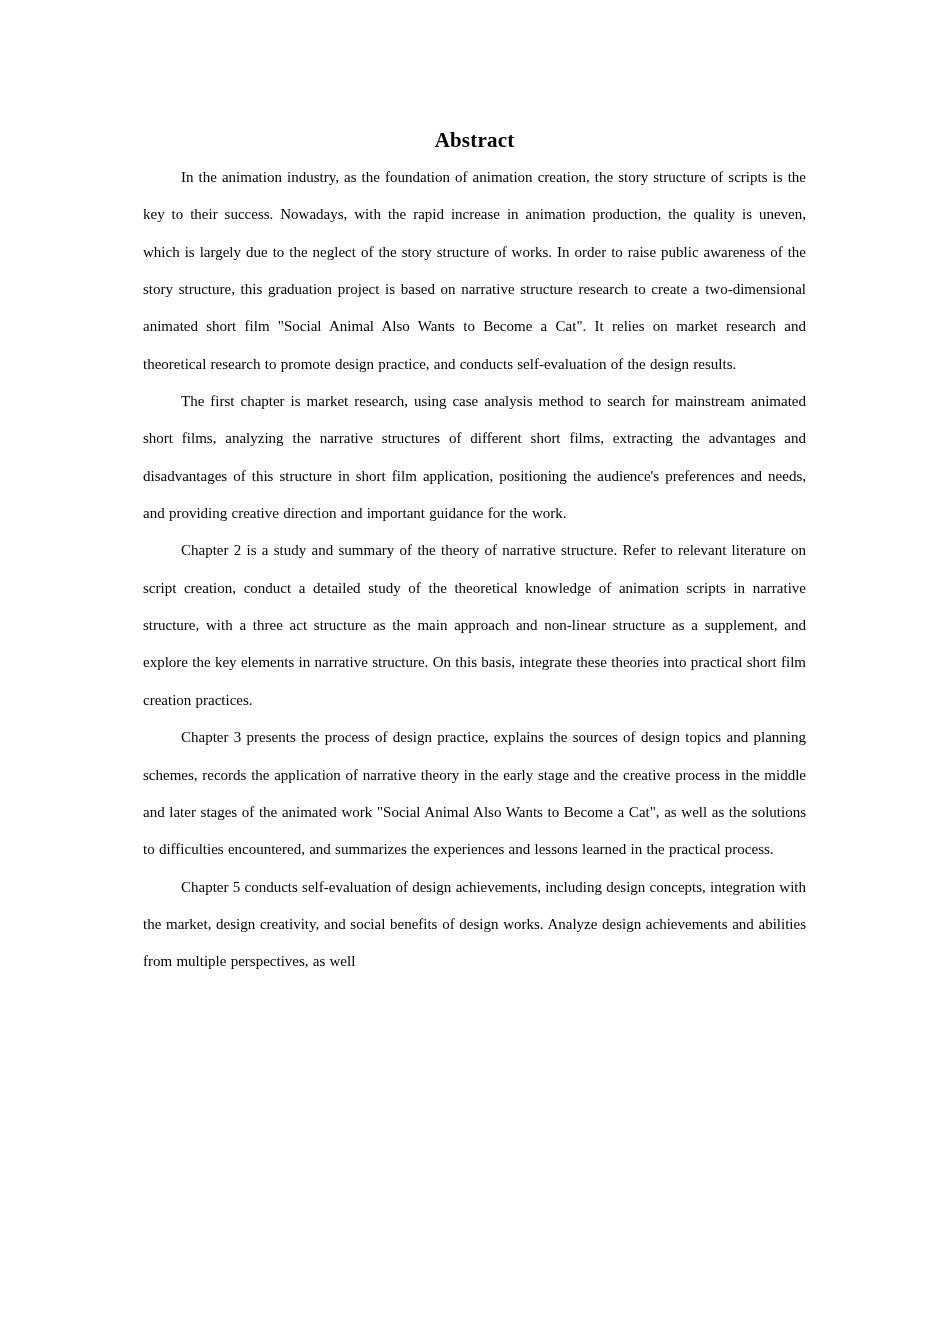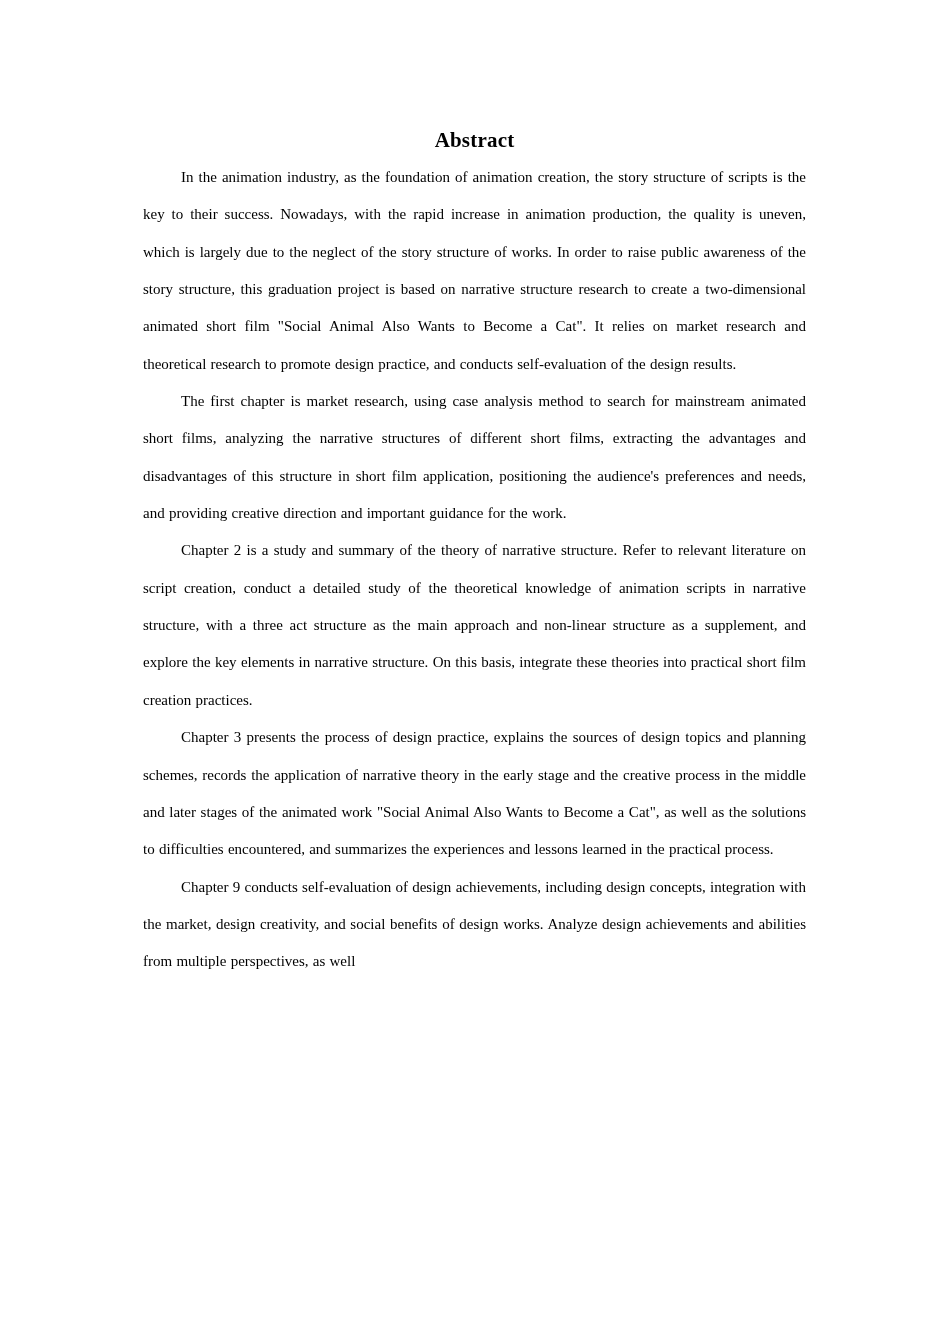--- a/index.html
+++ b/index.html
@@ -44,14 +44,14 @@
   <h1 class="doc-title">Abstract</h1>
 
   <p class="para">In the animation industry, as the foundation of animation creation, the story structure of scripts is the key to their success. Nowadays, with the rapid increase in animation production, the quality is uneven, which is largely due to the neglect of the story structure of works. In order to raise public awareness of the story structure, this graduation project is based on narrative structure research to create a two-dimensional animated short film "Social Animal Also Wants to Become a Cat". It relies on market research and theoretical research to promote design practice, and conducts self-evaluation of the design results.</p>
 
   <p class="para">The first chapter is market research, using case analysis method to search for mainstream animated short films, analyzing the narrative structures of different short films, extracting the advantages and disadvantages of this structure in short film application, positioning the audience's preferences and needs, and providing creative direction and important guidance for the work.</p>
 
   <p class="para">Chapter 2 is a study and summary of the theory of narrative structure. Refer to relevant literature on script creation, conduct a detailed study of the theoretical knowledge of animation scripts in narrative structure, with a three act structure as the main approach and non-linear structure as a supplement, and explore the key elements in narrative structure. On this basis, integrate these theories into practical short film creation practices.</p>
 
   <p class="para">Chapter 3 presents the process of design practice, explains the sources of design topics and planning schemes, records the application of narrative theory in the early stage and the creative process in the middle and later stages of the animated work "Social Animal Also Wants to Become a Cat", as well as the solutions to difficulties encountered, and summarizes the experiences and lessons learned in the practical process.</p>
 
-  <p class="para">Chapter 9 conducts self-evaluation of design achievements, including design concepts, integration with the market, design creativity, and social benefits of design works. Analyze design achievements and abilities from multiple perspectives, as well</p>
+  <p class="para">Chapter 5 conducts self-evaluation of design achievements, including design concepts, integration with the market, design creativity, and social benefits of design works. Analyze design achievements and abilities from multiple perspectives, as well</p>
 </div>
 
 </body></html>

